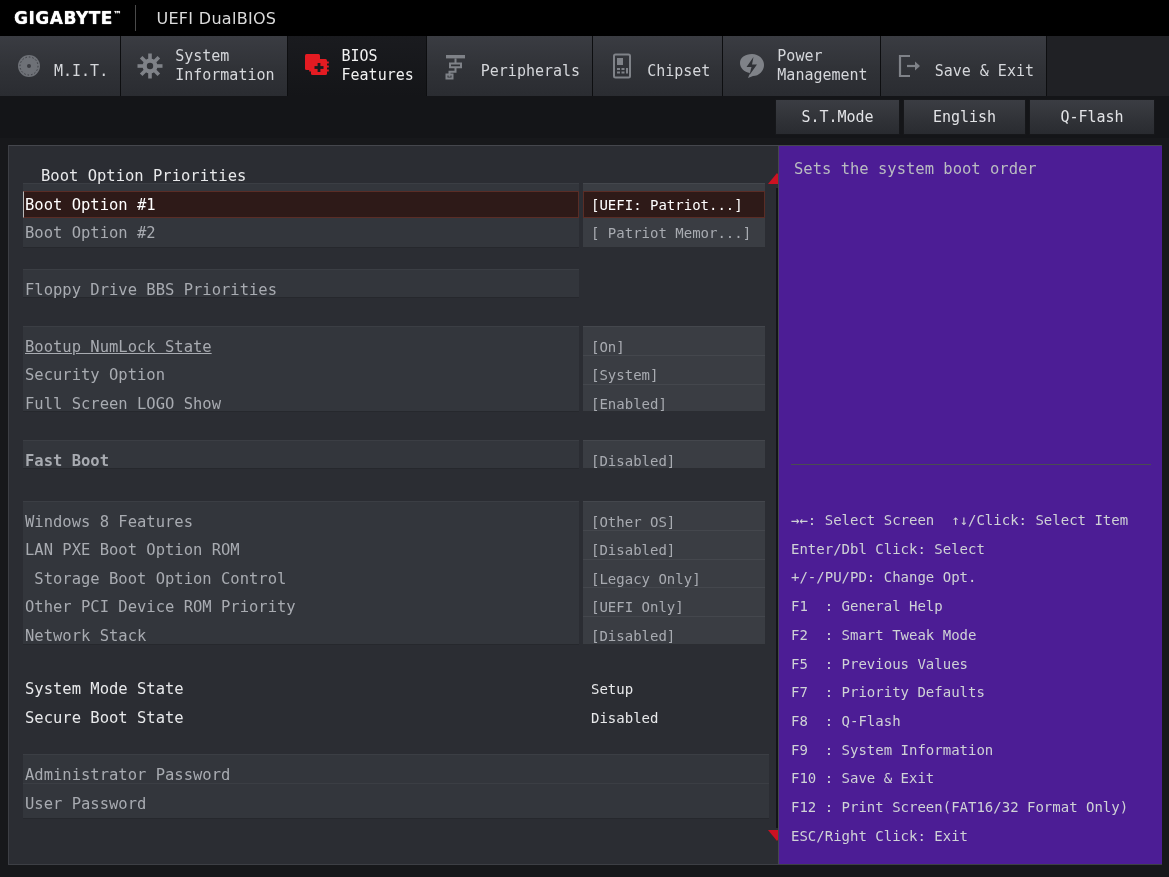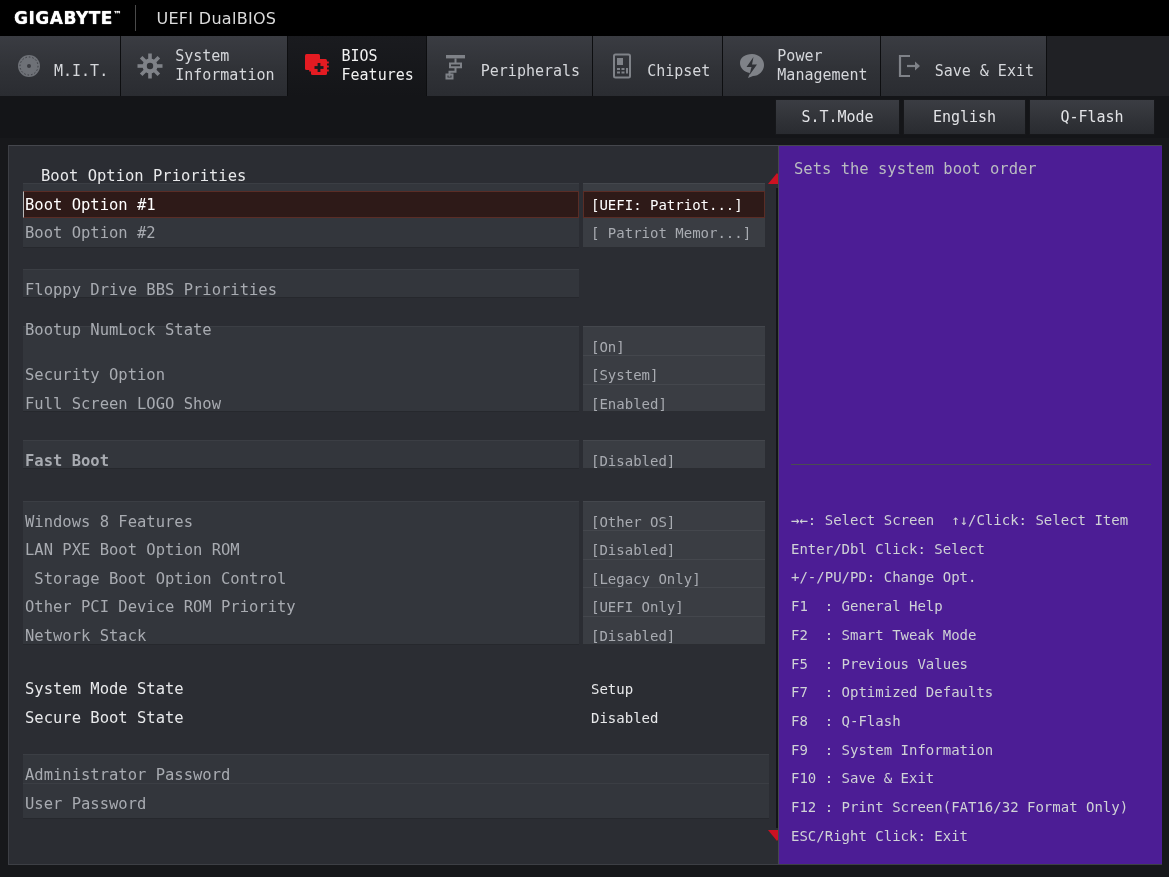--- a/index.html
+++ b/index.html
@@ -330,21 +330,21 @@
 
     <div id="rows-host">
         <div class="row-label bright" style="top: 16px; margin-left: 16px;">Boot Option Priorities</div>
         <div class="sel-label" style="top: 45px;"></div>
         <div class="sel-value" style="top: 45px;"></div>
         <div class="row-label hilite" style="top: 45px;">Boot Option #1</div>
         <div class="row-label value hilite" style="top: 45px; left: 582px;">[UEFI: Patriot...]</div>
         <div class="row-label" style="top: 73px;">Boot Option #2</div>
         <div class="row-label value" style="top: 73px; left: 582px;">[ Patriot Memor...]</div>
         <div class="row-label" style="top: 130px;">Floppy Drive BBS Priorities</div>
-        <div class="row-label" style="top: 170px;">Bootup NumLock State</div>
+        <div class="row-label" style="top: 187px; text-decoration: underline;">Bootup NumLock State</div>
         <div class="row-label value" style="top: 187px; left: 582px;">[On]</div>
         <div class="row-label" style="top: 215px;">Security Option</div>
         <div class="row-label value" style="top: 215px; left: 582px;">[System]</div>
         <div class="row-label" style="top: 244px;">Full Screen LOGO Show</div>
         <div class="row-label value" style="top: 244px; left: 582px;">[Enabled]</div>
         <div class="row-label" style="top: 301px; font-weight: bold;">Fast Boot</div>
         <div class="row-label value" style="top: 301px; left: 582px;">[Disabled]</div>
         <div class="row-label" style="top: 362px;">Windows 8 Features</div>
         <div class="row-label value" style="top: 362px; left: 582px;">[Other OS]</div>
         <div class="row-label" style="top: 390px;">LAN PXE Boot Option ROM</div>
@@ -375,21 +375,21 @@
   <div class="help-pane">
     <div class="help-desc">Sets the system boot order</div>
     <div class="help-divider"></div>
     <div class="help-keys" id="help-keys">
         <div class="key-line">→←: Select Screen  ↑↓/Click: Select Item</div>
         <div class="key-line">Enter/Dbl Click: Select</div>
         <div class="key-line">+/-/PU/PD: Change Opt.</div>
         <div class="key-line">F1  : General Help</div>
         <div class="key-line">F2  : Smart Tweak Mode</div>
         <div class="key-line">F5  : Previous Values</div>
-        <div class="key-line">F7  : Optimized Defaults</div>
+        <div class="key-line">F7  : Priority Defaults</div>
         <div class="key-line">F8  : Q-Flash</div>
         <div class="key-line">F9  : System Information</div>
         <div class="key-line">F10 : Save &amp; Exit</div>
         <div class="key-line">F12 : Print Screen(FAT16/32 Format Only)</div>
         <div class="key-line">ESC/Right Click: Exit</div>
       </div>
   </div>
 
 </div>
 

